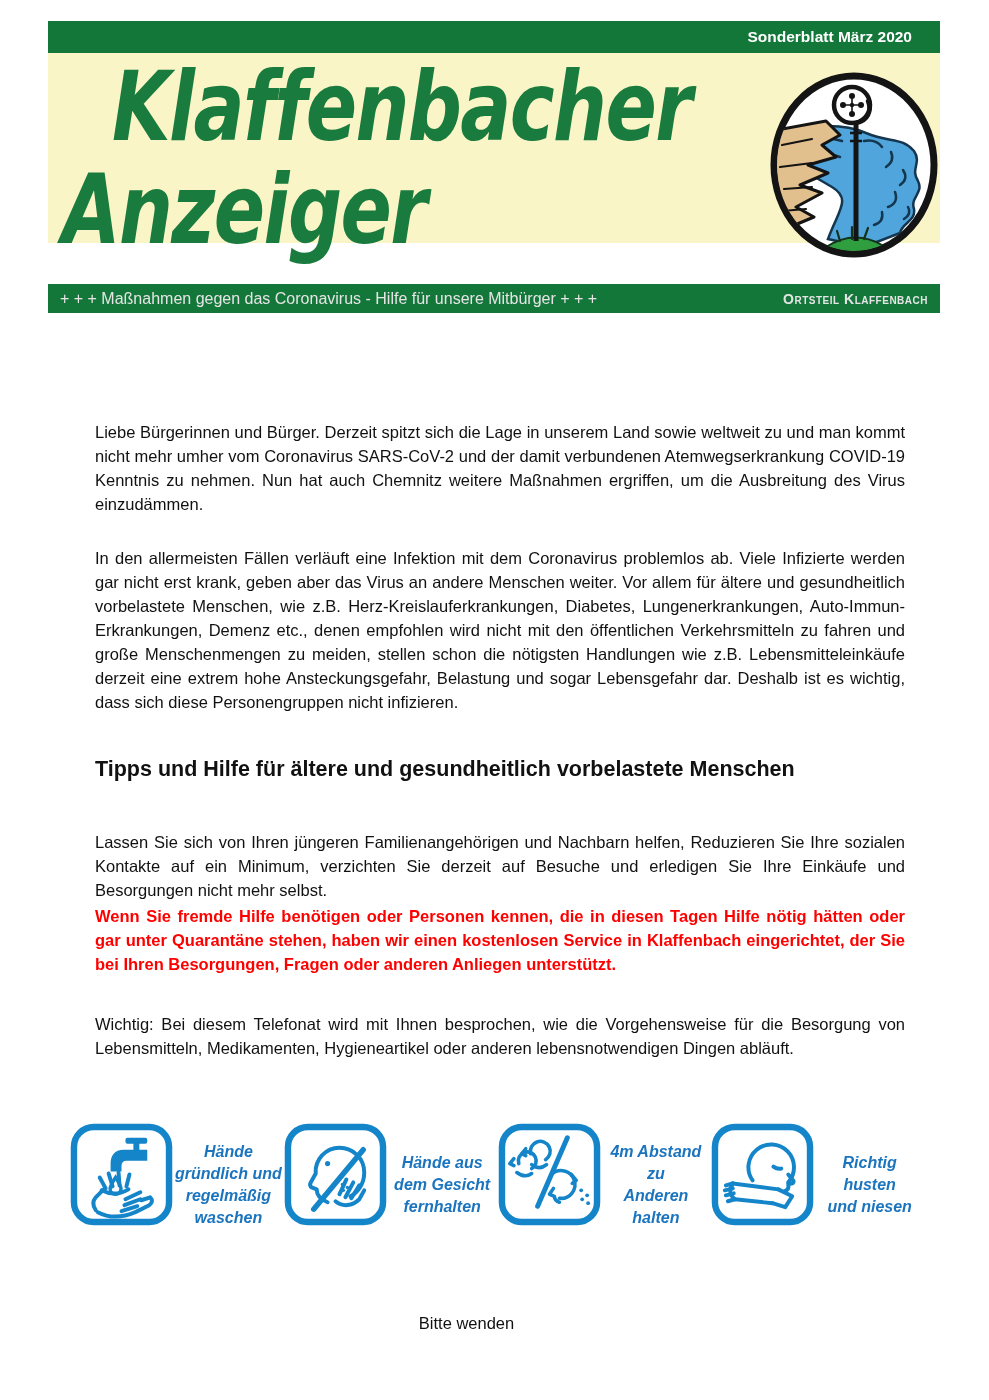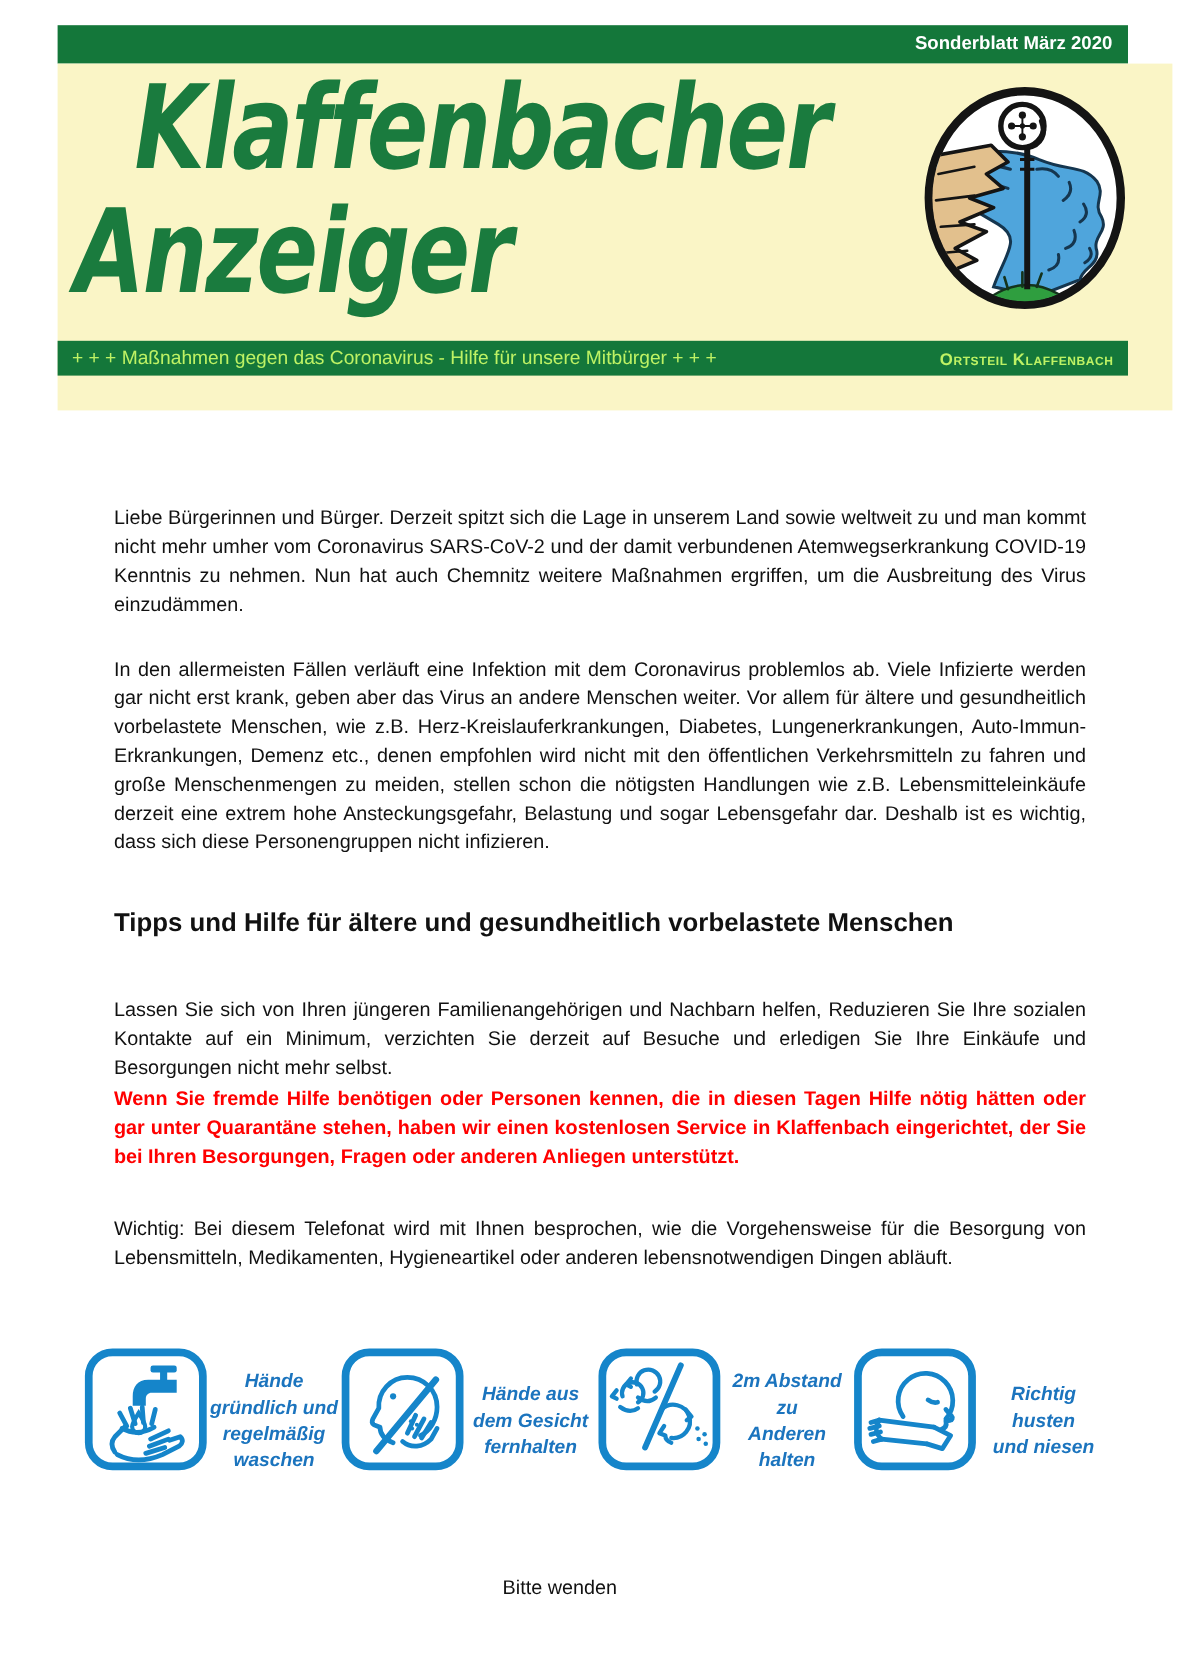--- a/index.html
+++ b/index.html
@@ -13,35 +13,35 @@
   }
   html,body{margin:0;padding:0;background:#ffffff;}
   .page{
     position:relative;width:989px;height:1400px;background:#fff;overflow:hidden;
     font-family:"Liberation Sans",sans-serif;color:#111;
   }
   
   .topbar{
     position:absolute;left:48px;top:21px;width:892px;height:32px;background:var(--green);
     color:#fff;display:flex;align-items:center;justify-content:flex-end;
-    padding-right:13px;box-sizing:border-box;font-size:15.5px;font-weight:bold;
-  }
-  .masthead{position:absolute;left:48px;top:53px;width:892px;height:289px;background:var(--cream);padding-left:37px;}
+    padding-right:28px;box-sizing:border-box;font-size:15.5px;font-weight:bold;
+  }
+  .masthead{position:absolute;left:48px;top:53px;width:892px;height:190px;background:var(--cream);}
   .title-line{
     position:absolute;display:inline-block;color:var(--title-green);
     font-family:"DejaVu Sans",sans-serif;font-style:italic;font-weight:bold;
     font-size:97px;line-height:1;letter-spacing:-2px;white-space:nowrap;
     transform:scaleX(0.78);transform-origin:left top;
   }
   .title-1{left:64px;top:5px;}
   .title-2{left:14px;top:108px;}
   .logo{position:absolute;left:720px;top:18px;width:172px;height:188px;}
   .ticker{
     position:absolute;left:48px;top:284px;width:892px;height:29px;background:var(--green);
-    color:#bef264;display:flex;align-items:center;justify-content:space-between;
+    color:#e5e5e5;display:flex;align-items:center;justify-content:space-between;
     padding:0 12px;box-sizing:border-box;
   }
   .ticker-left{font-size:16px;}
   .ticker-right{font-size:14px;font-weight:bold;font-variant:small-caps;letter-spacing:.5px;}
   
   .blk{position:absolute;left:95px;width:810px;}
   .h1{top:346px;font-size:30px;font-weight:bold;line-height:36px;}
   .para{font-size:16.5px;line-height:24px;text-align:justify;}
   .p-intro{top:420px;}
   .p-risk{top:546px;}
@@ -189,21 +189,21 @@
           </g>
           <g fill="#1585CA" stroke="none">
             <circle cx="84" cy="68" r="1.9"></circle>
               <circle cx="90" cy="73" r="1.9"></circle>
               <circle cx="85" cy="77" r="1.9"></circle>
               <circle cx="91" cy="81" r="1.9"></circle>
           </g>
           <path d="M70,15 L40,84" stroke="#1585CA" stroke-width="5" stroke-linecap="round"></path>
         </svg>
       </span>
-      <div class="caption">2m Abstand zu
+      <div class="caption">4m Abstand zu
 Anderen halten</div>
     </div>
 
     <div class="icon-col">
       <span>
         <svg class="picto" viewBox="0 0 104 104">
           <rect x="4" y="4" width="96" height="96" rx="20" fill="#fff" stroke="#1585CA" stroke-width="6.5"></rect>
           <g fill="none" stroke="#1585CA" stroke-width="4" stroke-linecap="round" stroke-linejoin="round">
             <path d="M42,58 a23,23 0 1 1 36,2"></path>
             <path d="M78,52 l5,6 c1,1 0,3 -1,3 l-4,1 c1,4 -1,6 -4,7"></path>

